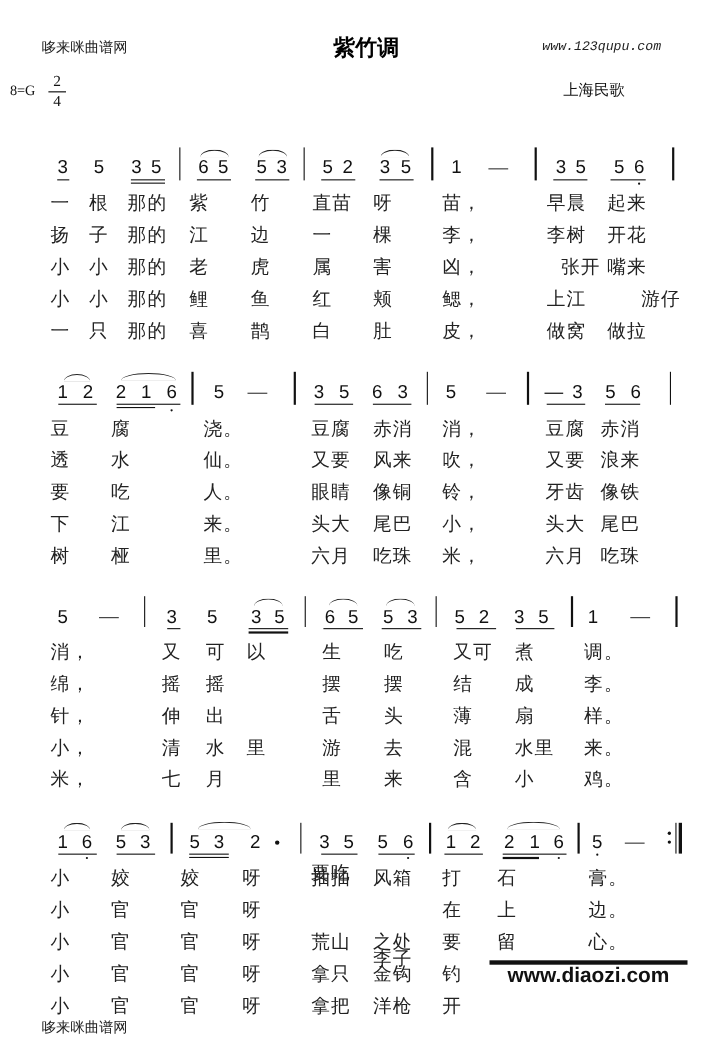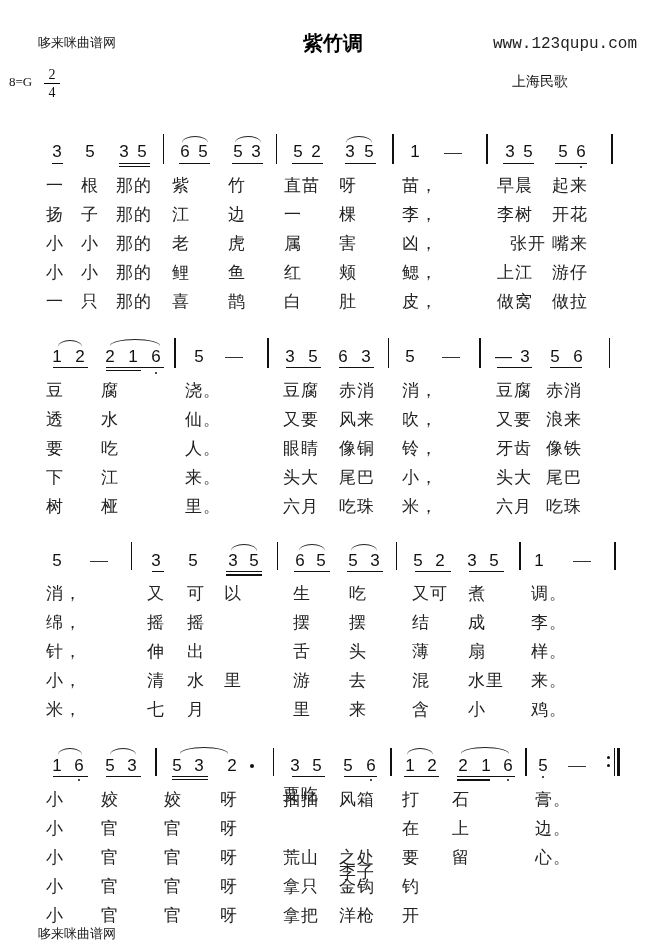--- a/index.html
+++ b/index.html
@@ -1,21 +1,21 @@
 <!DOCTYPE html>
 <html><head>
 <meta charset="utf-8">
 <style>
   html, body { margin:0; padding:0; background:#fff; }
   body { width:650px; height:951px; position:relative; overflow:hidden;
          font-family:"DejaVu Sans", sans-serif; color:#111; }
   .abs { position:absolute; white-space:nowrap; }
   .hdr-site { left:38px; top:34px; font-size:13px; color:#222; font-family:"DejaVu Serif", serif; }
   .hdr-title { left:303px; top:30px; font-size:20px; font-weight:bold; color:#000; }
-  .hdr-url { left:493px; top:35px; font-size:16px; color:#222; font-family:"Liberation Mono", monospace; }
+  .hdr-url { left:493px; top:35px; font-size:12px; color:#222; font-family:"Liberation Mono", monospace;font-style:italic; }
   .key { left:9px; top:74px; font-size:13px; font-family:"Liberation Serif", serif; }
   .ts { left:44px; top:66px; width:16px; text-align:center; font-family:"Liberation Serif", serif; font-size:14px; line-height:17px; }
   .ts .num { border-bottom:1px solid #000; }
   .origin { left:512px; top:73px; font-size:14px; font-family:"DejaVu Serif", serif; }
   .note { position:absolute; font-family:"Liberation Sans", sans-serif; font-size:17px; line-height:18px; width:14px; text-align:center; }
   .dash { position:absolute; height:1px; background:#333; width:18px; }
   .bar { position:absolute; width:2px; background:#111; }
   .bar.thin { width:1px; }
   .ul { position:absolute; height:1px; background:#111; }
   .dot { position:absolute; width:2px; height:2px; background:#111; border-radius:50%; }
@@ -121,21 +121,21 @@
   <div>
     <span class="lyr" style="left:46px;top:262px">小</span>
     <span class="lyr" style="left:81px;top:262px">小</span>
     <span class="lyr" style="left:116px;top:262px">那的</span>
     <span class="lyr" style="left:172px;top:262px">鲤</span>
     <span class="lyr" style="left:228px;top:262px">鱼</span>
     <span class="lyr" style="left:284px;top:262px">红</span>
     <span class="lyr" style="left:339px;top:262px">颊</span>
     <span class="lyr" style="left:402px;top:262px">鳃，</span>
     <span class="lyr" style="left:497px;top:262px">上江</span>
-    <span class="lyr" style="left:552px;top:262px">游仔</span>
+    <span class="lyr" style="left:583px;top:262px">游仔</span>
   </div>
   <div>
     <span class="lyr" style="left:46px;top:291px">一</span>
     <span class="lyr" style="left:81px;top:291px">只</span>
     <span class="lyr" style="left:116px;top:291px">那的</span>
     <span class="lyr" style="left:172px;top:291px">喜</span>
     <span class="lyr" style="left:228px;top:291px">鹊</span>
     <span class="lyr" style="left:284px;top:291px">白</span>
     <span class="lyr" style="left:339px;top:291px">肚</span>
     <span class="lyr" style="left:402px;top:291px">皮，</span>
@@ -416,13 +416,14 @@
     <span class="lyr" style="left:220px;top:905px">呀</span>
     <span class="lyr" style="left:283px;top:905px">拿把</span>
     <span class="lyr" style="left:339px;top:905px">洋枪</span>
     <span class="lyr" style="left:402px;top:905px">开</span>
   </div>
 </div>
 
 <div class="abs footer">哆来咪曲谱网</div>
 
 <div class="wm">
+  <div class="wm-url">www.diaozi.com</div>
 </div>
 
 </body></html>

